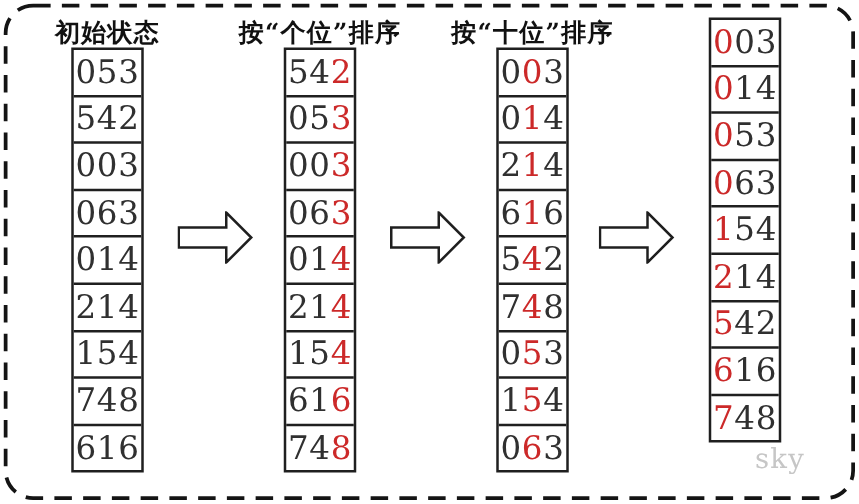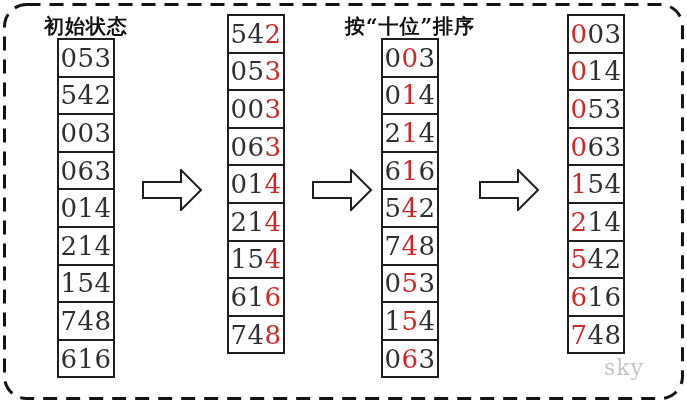--- a/index.html
+++ b/index.html
@@ -132,20 +132,21 @@
         </div>
         <div class="cell">
           <span>6</span>
           <span>1</span>
           <span>6</span>
         </div>
       </div>
   </div>
 
   <div class="col" style="left:174px">
+    <div class="title">按“个位”排序</div>
     <div class="stack">
         <div class="cell">
           <span>5</span>
           <span>4</span>
           <span class="hl">2</span>
         </div>
         <div class="cell">
           <span>0</span>
           <span>5</span>
           <span class="hl">3</span>
@@ -181,21 +182,21 @@
           <span class="hl">6</span>
         </div>
         <div class="cell">
           <span>7</span>
           <span>4</span>
           <span class="hl">8</span>
         </div>
       </div>
   </div>
 
-  <div class="col" style="left:328px">
+  <div class="col" style="left:344px">
     <div class="title">按“十位”排序</div>
     <div class="stack">
         <div class="cell">
           <span>0</span>
           <span class="hl">0</span>
           <span>3</span>
         </div>
         <div class="cell">
           <span>0</span>
           <span class="hl">1</span>

